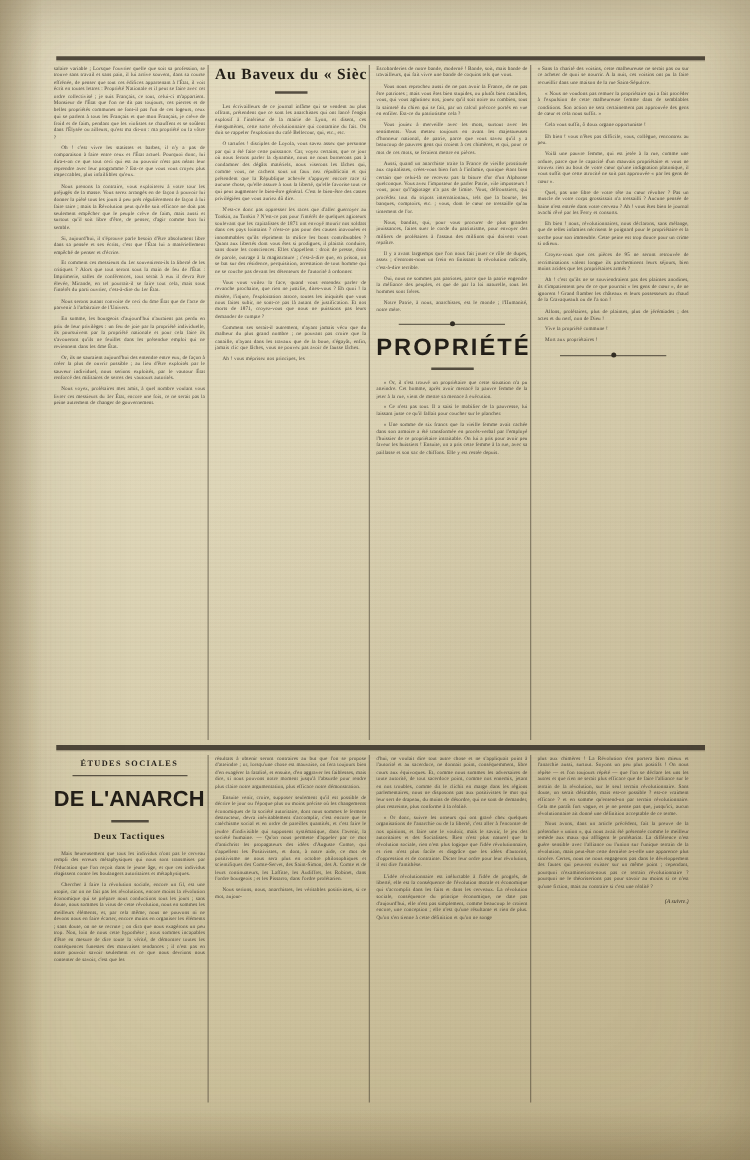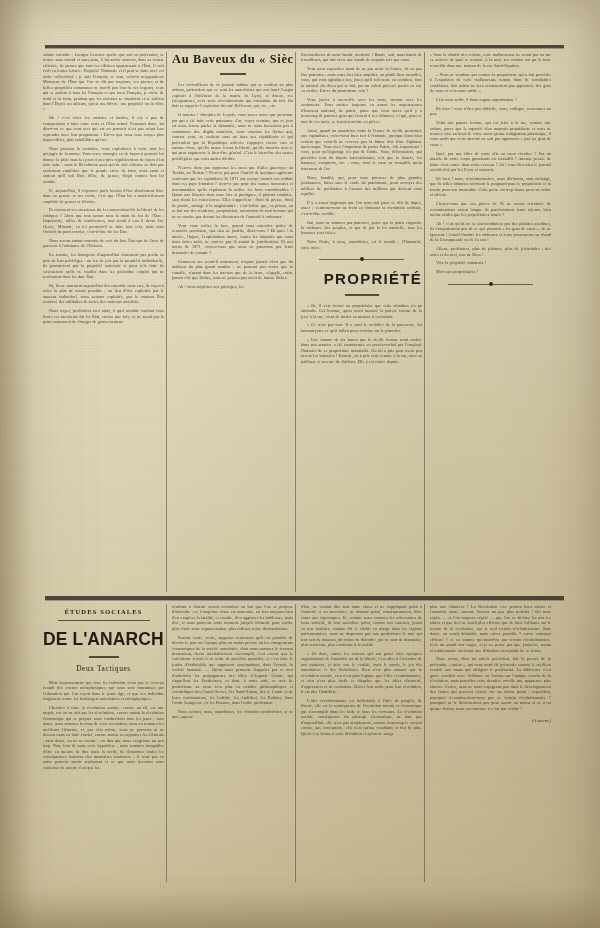--- a/index.html
+++ b/index.html
@@ -124,31 +124,31 @@
     line-height:20px;
     letter-spacing:.004em;
     color:#221e18;
     white-space:nowrap;
   }
   .sub-rule{width:30px;height:1.5px;background:#3b352b;margin:7px auto 6px auto;opacity:.85;}
   h3.subhead{
     margin:0 0 7px 0;
     text-align:center;
     font-size:7.4px;
-    font-weight:normal;
+    font-weight:bold;
     letter-spacing:.085em;
     color:#272319;
   }
 
   h2.propriete{
     margin:0;
     text-align:right;
     font-family:"Liberation Sans",sans-serif;
     font-weight:bold;
-    font-size:15px;
+    font-size:19px;
     line-height:18px;
     letter-spacing:.085em;
     color:#221e18;
   }
   .prop-rule{width:34px;height:1.5px;background:#3b352b;margin:6px auto 7px auto;opacity:.85;}
 
   
   .fleuron{
     position:relative;height:9px;margin:5px 0 6px 0;
   }

